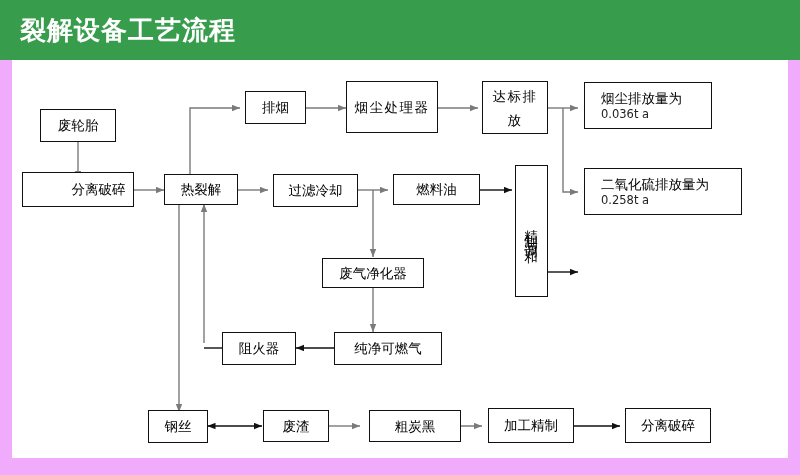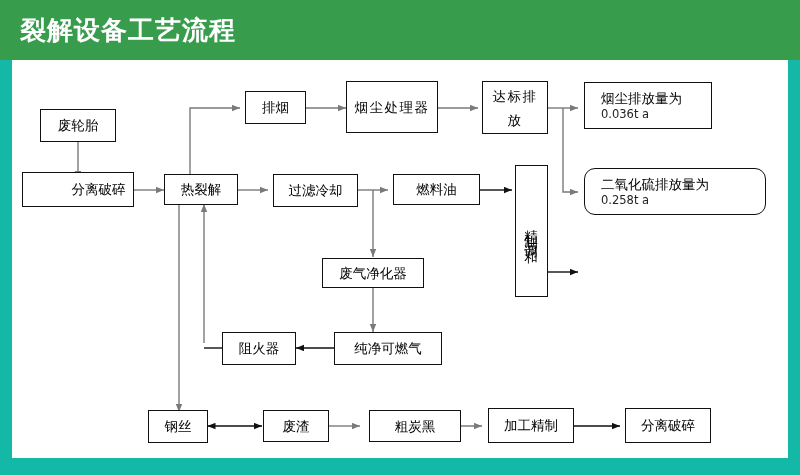--- a/index.html
+++ b/index.html
@@ -7,21 +7,21 @@
     padding: 0;
     background: #ffffff;
   }
   body {
     font-family: "DejaVu Sans", "Liberation Sans", sans-serif;
   }
   #page {
     position: relative;
     width: 800px;
     height: 475px;
-    background: #14b8a6;
+    background: #f0abfc;
     overflow: hidden;
   }
   #header {
     position: absolute;
     left: 0; top: 0;
     width: 800px;
     height: 60px;
     background: #379c4c;
   }
   #title {
@@ -164,21 +164,21 @@
 
     <div class="node spaced" style="left:334px; top:21px; width:92px; height:52px;">烟尘处理器</div>
 
     <div class="node spaced" style="left:470px; top:21px; width:66px; height:53px; line-height:24px;">达标排放</div>
 
     <div class="node two-line" style="left:572px; top:22px; width:128px; height:47px;">
       <span class="l1">烟尘排放量为</span>
       <span class="l2">0.036t a</span>
     </div>
 
-    <div class="node two-line" style="left:572px; top:108px; width:182px; height:47px;border-radius:11px;">
+    <div class="node two-line" style="left:572px; top:108px; width:158px; height:47px;">
       <span class="l1">二氧化硫排放量为</span>
       <span class="l2">0.258t a</span>
     </div>
 
     <div class="node" style="left:261px; top:114px; width:85px; height:33px;">过滤冷却</div>
 
     <div class="node" style="left:381px; top:114px; width:87px; height:31px;">燃料油</div>
 
     <div class="node vertical" style="left:503px; top:105px; width:33px; height:132px;">精制与调和</div>
 

